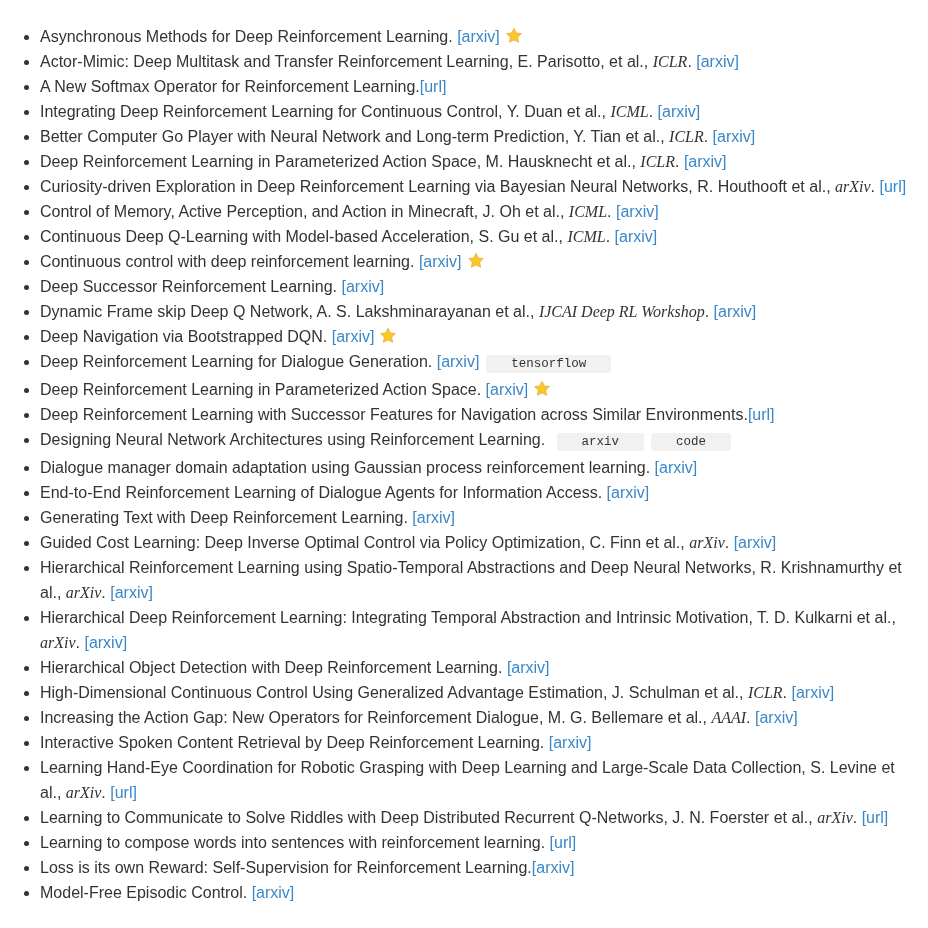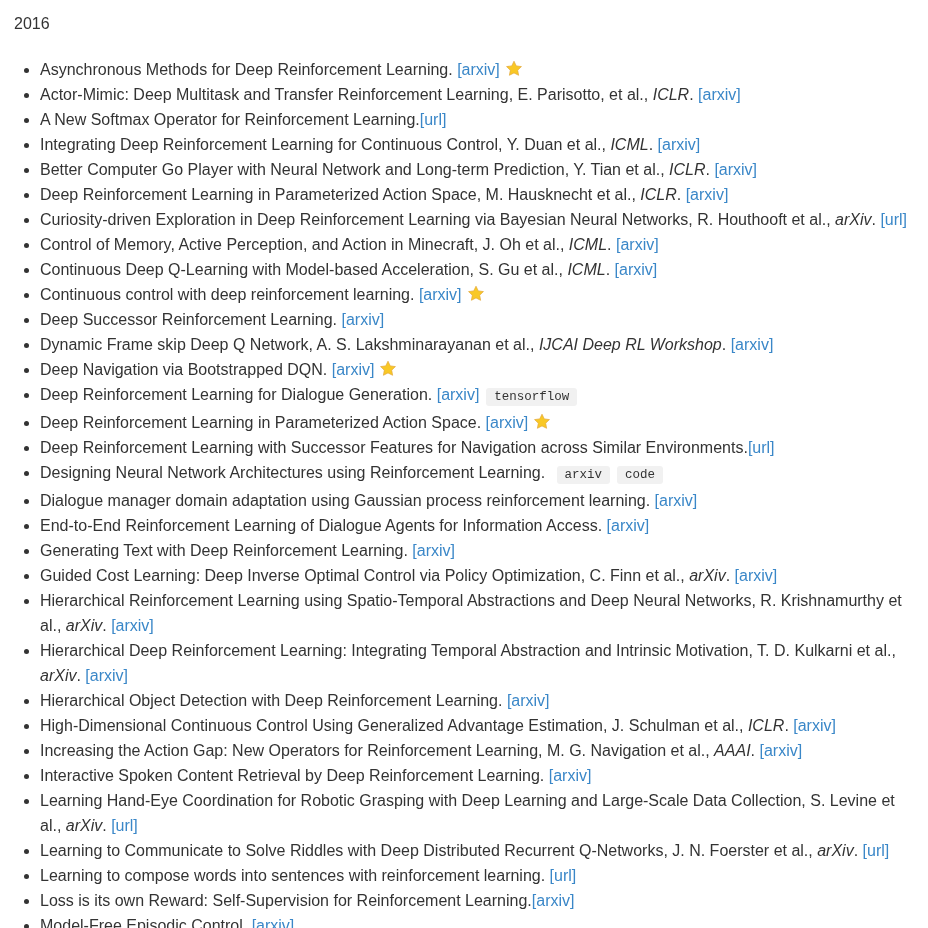--- a/index.html
+++ b/index.html
@@ -19,50 +19,49 @@
     margin: 24px 0 0 0;
     padding: 0 18px 0 40px;
     list-style: disc outside;
   }
   ul.paper-list li {
     font-size: 16px;
     line-height: 25px;
     color: var(--text-color, #333333);
   }
   .seg-n { }
-  .seg-i { font-style: italic; }
+  .seg-i { font-style: italic; font-family: Liberation Serif, serif; }
   a.seg-link {
     color: var(--link-color, #3a87c8);
     text-decoration: none; cursor: pointer;
   }
   code.seg-badge {
     font-family: "Liberation Mono", "DejaVu Sans Mono", monospace;
     font-size: 12.5px;
     background: var(--badge-bg, #f1f1f1);
     color: var(--text-color, #333333);
-    padding: 2px 8px;
+    padding: 2px 25px;
     border-radius: 3px;
     margin-left: 7px;
     white-space: nowrap;
   }
   .seg-star {
     display: inline-block; width: 18px; height: 17px;
     margin-left: 5px; vertical-align: -2px;
   }
   .watermark {
     position: absolute; right: 12px; bottom: 4px;
     font-size: 17px;
     color: var(--watermark-color, #d8d8d8);
   }
 </style>
 </head>
 <body>
 
 <div class="page">
-  <div class="year-heading">2016</div>
   <ul class="paper-list" id="paper-list">
       <li><span class="seg-n">Asynchronous Methods for Deep Reinforcement Learning. </span><a class="seg-link">[arxiv]</a><span class="seg-star"><svg viewBox="0 0 24 24" width="18" height="17" aria-hidden="true">
             <path d="M12 1.7l3.2 6.6 7.3 1-5.3 5.1 1.3 7.2L12 18.2l-6.5 3.4 1.3-7.2-5.3-5.1 7.3-1z" fill="#f9c825" stroke="#e2a93b" stroke-width="1" stroke-linejoin="round"></path>
           </svg></span></li>
       <li><span class="seg-n">Actor-Mimic: Deep Multitask and Transfer Reinforcement Learning, E. Parisotto, et al., </span><span class="seg-i">ICLR</span><span class="seg-n">. </span><a class="seg-link">[arxiv]</a></li>
       <li><span class="seg-n">A New Softmax Operator for Reinforcement Learning.</span><a class="seg-link">[url]</a></li>
       <li><span class="seg-n">Integrating Deep Reinforcement Learning for Continuous Control, Y. Duan et al., </span><span class="seg-i">ICML</span><span class="seg-n">. </span><a class="seg-link">[arxiv]</a></li>
       <li><span class="seg-n">Better Computer Go Player with Neural Network and Long-term Prediction, Y. Tian et al., </span><span class="seg-i">ICLR</span><span class="seg-n">. </span><a class="seg-link">[arxiv]</a></li>
       <li><span class="seg-n">Deep Reinforcement Learning in Parameterized Action Space, M. Hausknecht et al., </span><span class="seg-i">ICLR</span><span class="seg-n">. </span><a class="seg-link">[arxiv]</a></li>
       <li><span class="seg-n">Curiosity-driven Exploration in Deep Reinforcement Learning via Bayesian Neural Networks, R. Houthooft et al., </span><span class="seg-i">arXiv</span><span class="seg-n">. </span><a class="seg-link">[url]</a></li>
@@ -83,21 +82,21 @@
       <li><span class="seg-n">Deep Reinforcement Learning with Successor Features for Navigation across Similar Environments.</span><a class="seg-link">[url]</a></li>
       <li><span class="seg-n">Designing Neural Network Architectures using Reinforcement Learning. </span><code class="seg-badge">arxiv</code><code class="seg-badge">code</code></li>
       <li><span class="seg-n">Dialogue manager domain adaptation using Gaussian process reinforcement learning. </span><a class="seg-link">[arxiv]</a></li>
       <li><span class="seg-n">End-to-End Reinforcement Learning of Dialogue Agents for Information Access. </span><a class="seg-link">[arxiv]</a></li>
       <li><span class="seg-n">Generating Text with Deep Reinforcement Learning. </span><a class="seg-link">[arxiv]</a></li>
       <li><span class="seg-n">Guided Cost Learning: Deep Inverse Optimal Control via Policy Optimization, C. Finn et al., </span><span class="seg-i">arXiv</span><span class="seg-n">. </span><a class="seg-link">[arxiv]</a></li>
       <li><span class="seg-n">Hierarchical Reinforcement Learning using Spatio-Temporal Abstractions and Deep Neural Networks, R. Krishnamurthy et al., </span><span class="seg-i">arXiv</span><span class="seg-n">. </span><a class="seg-link">[arxiv]</a></li>
       <li><span class="seg-n">Hierarchical Deep Reinforcement Learning: Integrating Temporal Abstraction and Intrinsic Motivation, T. D. Kulkarni et al., </span><span class="seg-i">arXiv</span><span class="seg-n">. </span><a class="seg-link">[arxiv]</a></li>
       <li><span class="seg-n">Hierarchical Object Detection with Deep Reinforcement Learning. </span><a class="seg-link">[arxiv]</a></li>
       <li><span class="seg-n">High-Dimensional Continuous Control Using Generalized Advantage Estimation, J. Schulman et al., </span><span class="seg-i">ICLR</span><span class="seg-n">. </span><a class="seg-link">[arxiv]</a></li>
-      <li><span class="seg-n">Increasing the Action Gap: New Operators for Reinforcement Learning, M. G. Navigation et al., </span><span class="seg-i">AAAI</span><span class="seg-n">. </span><a class="seg-link">[arxiv]</a></li>
+      <li><span class="seg-n">Increasing the Action Gap: New Operators for Reinforcement Dialogue, M. G. Bellemare et al., </span><span class="seg-i">AAAI</span><span class="seg-n">. </span><a class="seg-link">[arxiv]</a></li>
       <li><span class="seg-n">Interactive Spoken Content Retrieval by Deep Reinforcement Learning. </span><a class="seg-link">[arxiv]</a></li>
       <li><span class="seg-n">Learning Hand-Eye Coordination for Robotic Grasping with Deep Learning and Large-Scale Data Collection, S. Levine et al., </span><span class="seg-i">arXiv</span><span class="seg-n">. </span><a class="seg-link">[url]</a></li>
       <li><span class="seg-n">Learning to Communicate to Solve Riddles with Deep Distributed Recurrent Q-Networks, J. N. Foerster et al., </span><span class="seg-i">arXiv</span><span class="seg-n">. </span><a class="seg-link">[url]</a></li>
       <li><span class="seg-n">Learning to compose words into sentences with reinforcement learning. </span><a class="seg-link">[url]</a></li>
       <li><span class="seg-n">Loss is its own Reward: Self-Supervision for Reinforcement Learning.</span><a class="seg-link">[arxiv]</a></li>
       <li><span class="seg-n">Model-Free Episodic Control. </span><a class="seg-link">[arxiv]</a></li>
     </ul>
 </div>
 
 </body></html>

